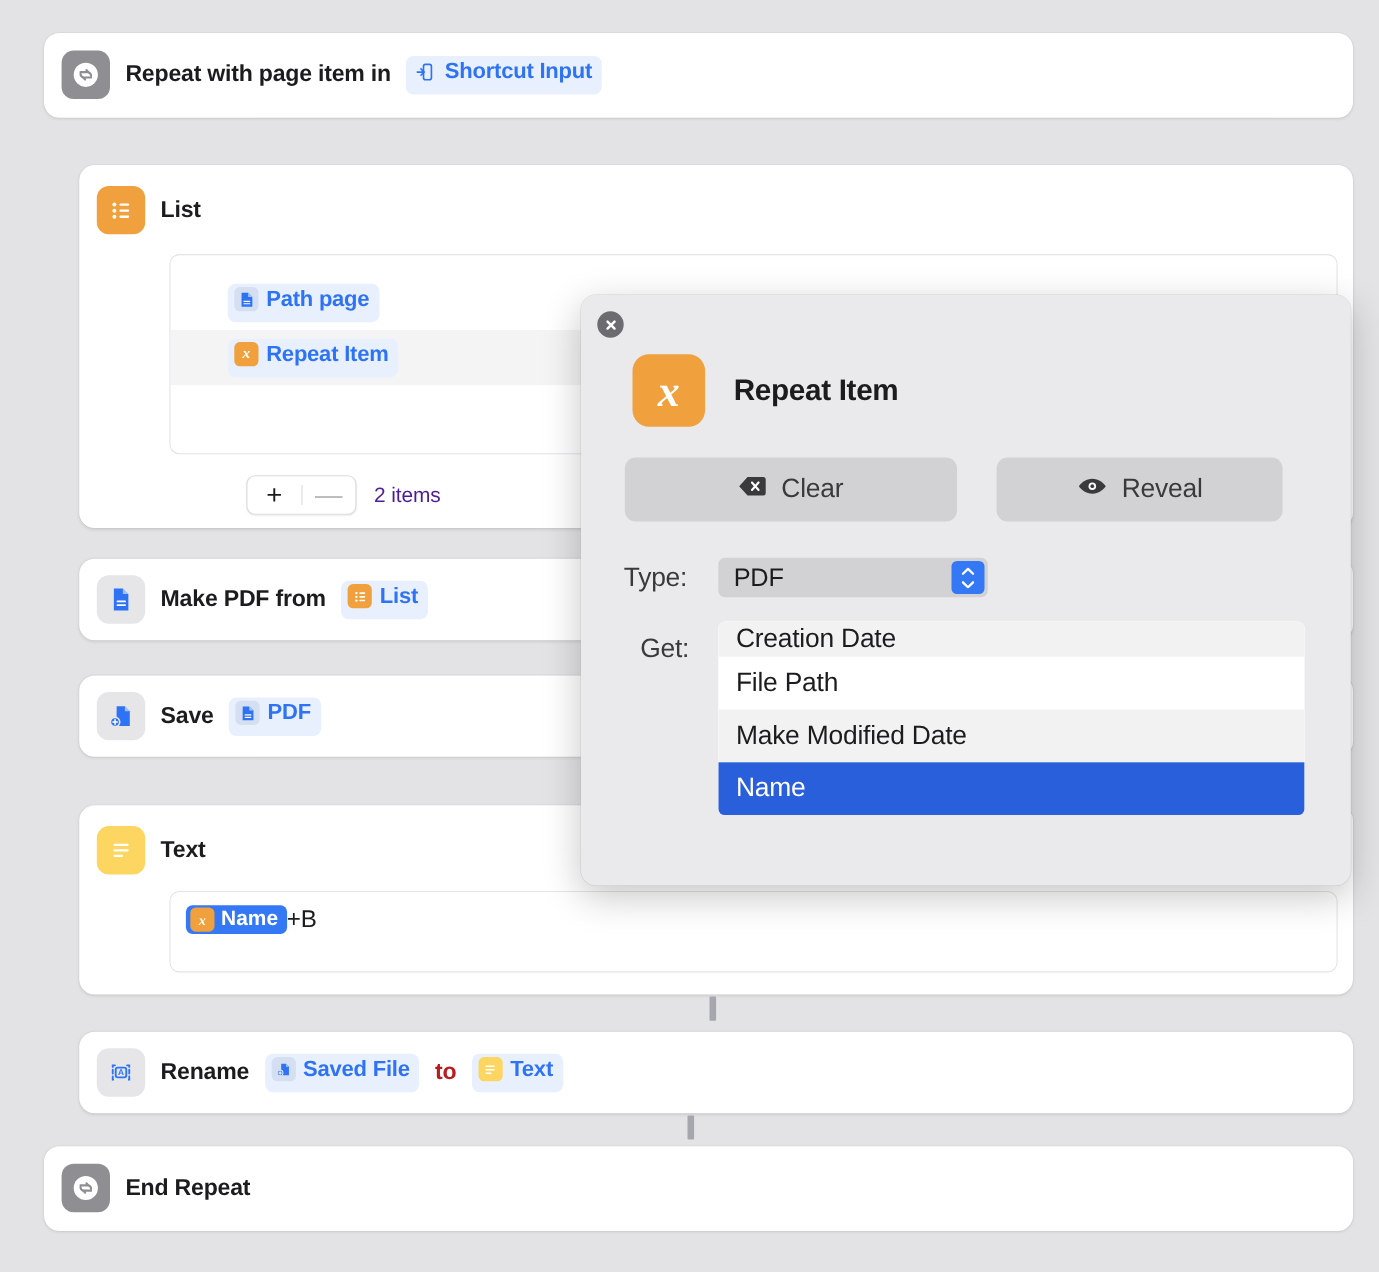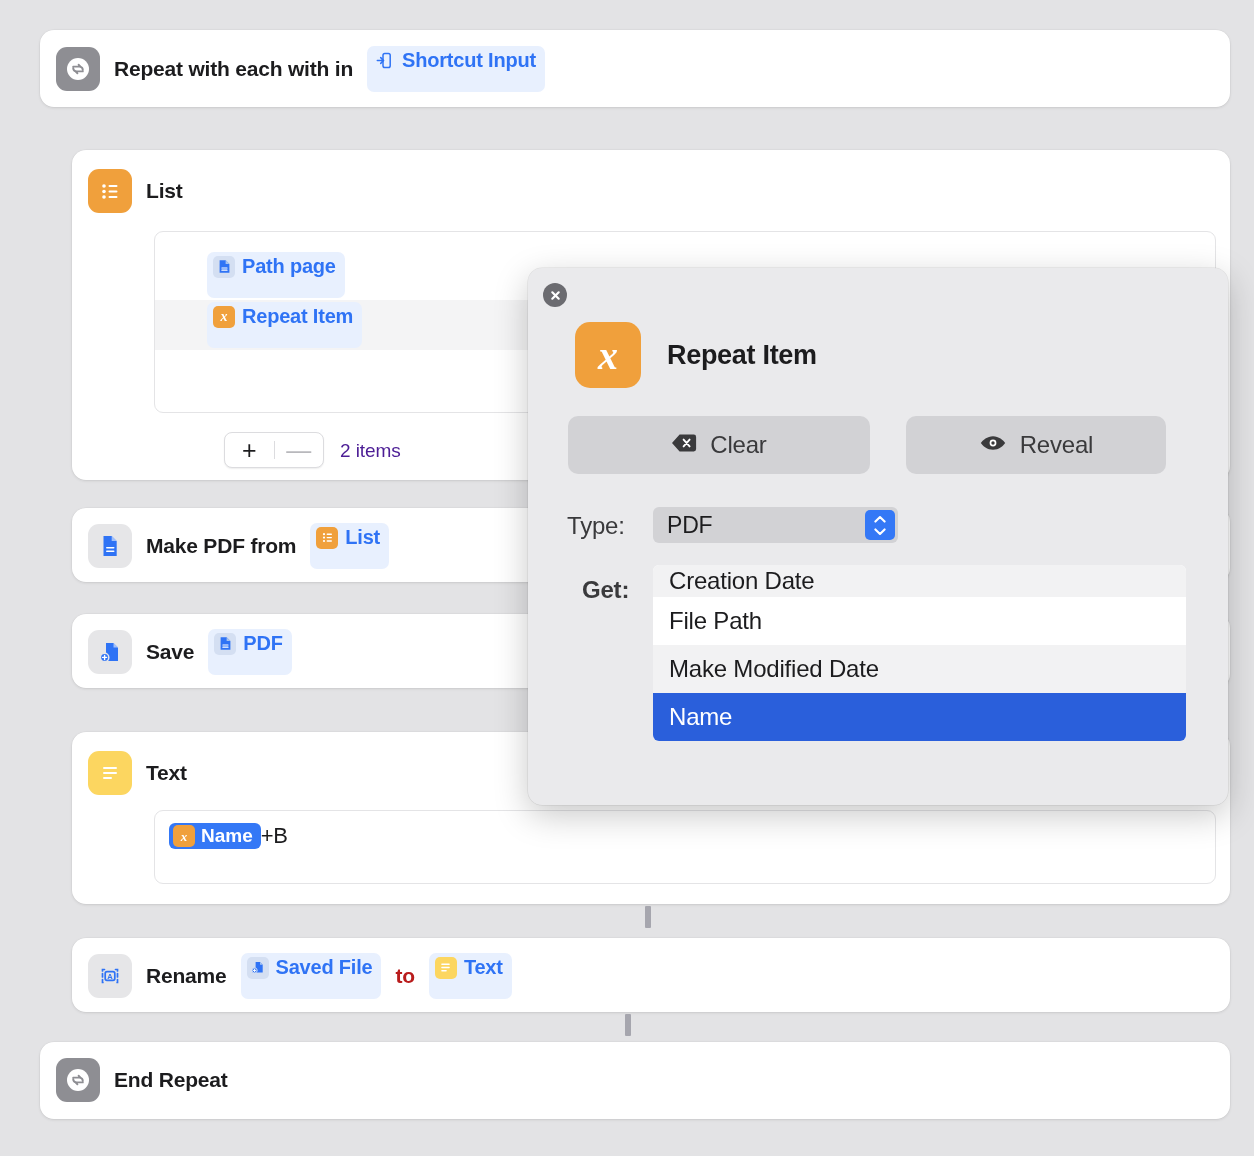--- a/index.html
+++ b/index.html
@@ -60,21 +60,21 @@
     letter-spacing: -0.2px;
   }
 
   
   .token {
     display: inline-flex;
     align-items: center;
     gap: 7px;
     background: #e8f0fe;
     border-radius: 7px;
-    padding: 3px 9px 20px 6px;
+    padding: 3px 9px 9px 6px;
     vertical-align: middle;
   }
   .token .tok-label {
     font-size: 20px;
     font-weight: bold;
     color: #2f73f5;
     letter-spacing: -0.2px;
     white-space: nowrap;
   }
   .tok-ico {
@@ -256,21 +256,21 @@
   .pop-btn.clear  { left: 40px;  width: 302px; }
   .pop-btn.reveal { left: 378px; width: 260px; }
 
   .field-label {
     position: absolute;
     font-size: 24px;
     color: #3a3a3c;
     letter-spacing: -0.2px;
   }
   .type-label { left: 39px; top: 244px; }
-  .get-label  { left: 54px; top: 308px; font-weight: bold; }
+  .get-label  { left: 54px; top: 308px; }
 
   .popup-select {
     position: absolute;
     left: 125px;
     top: 239px;
     width: 245px;
     height: 36px;
     background: #d2d2d5;
     border-radius: 6px;
     display: flex;
@@ -331,21 +331,21 @@
 
 <div class="card" style="left:40px; top:30px; width:1190px; height:77px; padding:16px 0 0 16px;">
   <div class="card-head">
     <div class="tile gray">
       <svg width="26" height="26" viewBox="0 0 26 26" aria-hidden="true">
         <circle cx="13" cy="13" r="11" fill="#ffffff"></circle>
         <path d="M8.2 10.6h7.1l-1.7-1.9M17.8 15.4h-7.1l1.7 1.9" stroke="#8e8e93" stroke-width="1.9" fill="none" stroke-linecap="round" stroke-linejoin="round"></path>
         <path d="M15.3 10.6a3.6 3.6 0 0 1 2.5 3.4M10.7 15.4a3.6 3.6 0 0 1-2.5-3.4" stroke="#8e8e93" stroke-width="1.9" fill="none" stroke-linecap="round"></path>
       </svg>
     </div>
-    <div class="title">Repeat with each with in</div>
+    <div class="title">Repeat with page item in</div>
     <span class="token">
       <span class="tok-ico plain">
         <svg width="16" height="17" viewBox="0 0 16 17" aria-hidden="true">
           <rect x="7" y="1.5" width="7.2" height="14" rx="1.8" stroke="#2f73f5" stroke-width="1.5" fill="none"></rect>
           <path d="M1.3 8.5h6.2M4.7 5.6L7.6 8.5 4.7 11.4" stroke="#2f73f5" stroke-width="1.5" fill="none" stroke-linecap="round" stroke-linejoin="round"></path>
         </svg>
       </span>
       <span class="tok-label">Shortcut Input</span>
     </span>
   </div>

